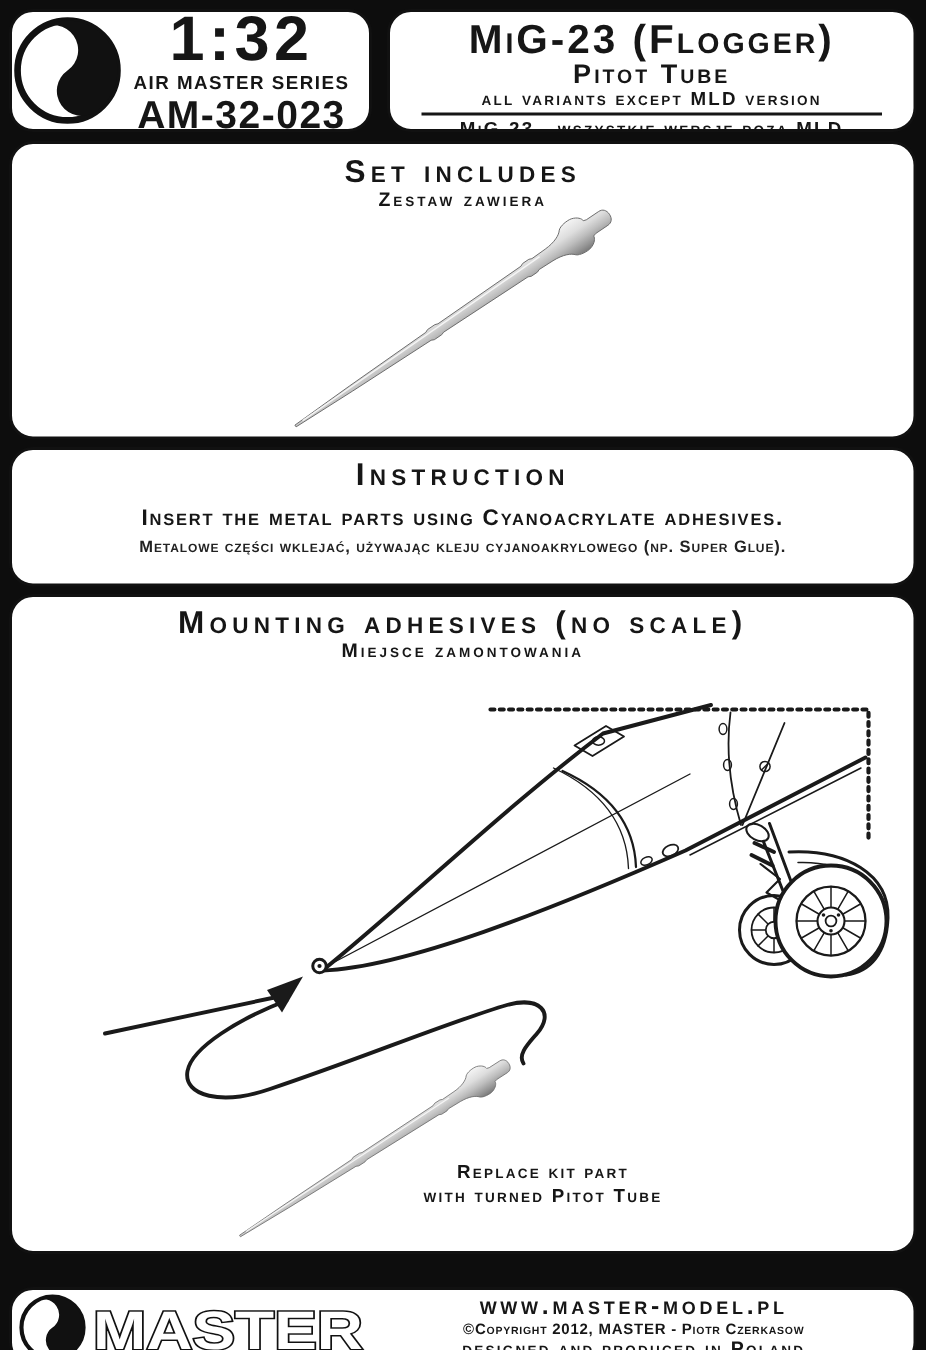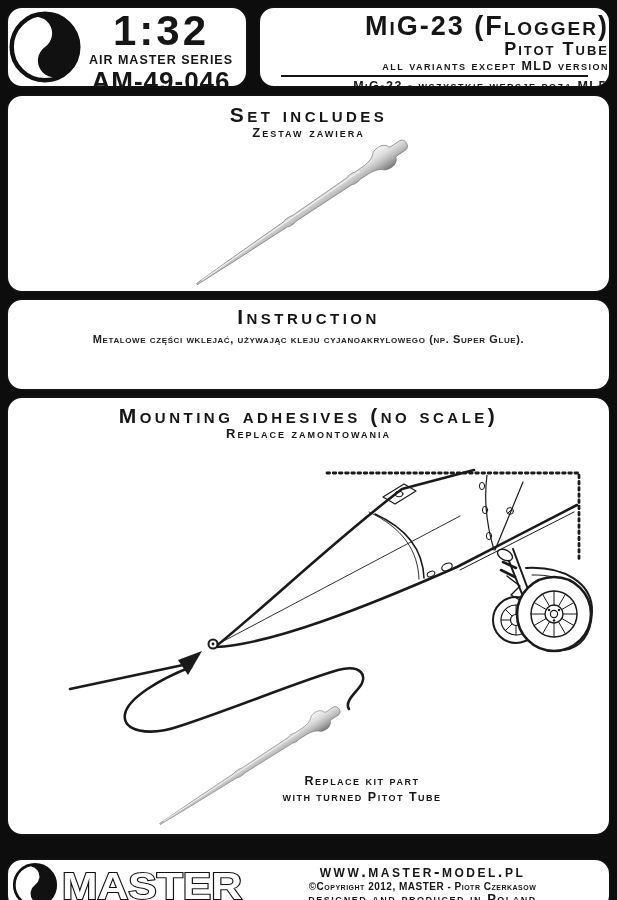--- a/index.html
+++ b/index.html
@@ -10,27 +10,27 @@
     color:#161616;
     -webkit-font-smoothing:antialiased;
   }
   .page{width:617px;height:900px;display:flex;flex-direction:column;box-sizing:border-box;padding:6px;}
   .panel{
     background:#fff;border-radius:16px;position:relative;box-sizing:border-box;
     border:2px solid #111;overflow:hidden;flex:none;
   }
   
   .hdr-row{display:flex;gap:10px;height:82px;flex:none;}
-  .hdr-left{width:242px;display:flex;align-items:flex-start;padding:2px 6px 2px 2px;}
+  .hdr-left{width:242px;display:flex;align-items:center;padding:2px 6px 2px 2px;}
   .hdr-left .logo{flex:none;margin-left:-2px;}
   .hdr-left-text{flex:1;text-align:center;line-height:1;}
   .scale{font-size:42px;font-weight:bold;letter-spacing:3px;}
   .series{font-size:12.5px;font-weight:bold;letter-spacing:1px;margin-top:2px;white-space:nowrap;}
   .code{font-size:26px;font-weight:bold;letter-spacing:1px;margin-top:1px;white-space:nowrap;}
-  .hdr-right{flex:1;text-align:right;padding-top:5px;}
+  .hdr-right{flex:1;text-align:center;padding-top:5px;}
   .kit-title{font-size:27px;font-weight:bold;font-variant:small-caps;letter-spacing:2px;line-height:1;}
   .kit-sub{font-size:18px;font-weight:bold;font-variant:small-caps;letter-spacing:2px;line-height:1.05;}
   .variant{font-size:12.5px;font-weight:bold;font-variant:small-caps;letter-spacing:1.5px;line-height:1.15;}
   .hr-line{border:none;border-top:2.5px solid #161616;width:88%;margin:2px auto 2px auto;}
   
   .h-en{font-size:21px;font-weight:bold;font-variant:small-caps;letter-spacing:3.5px;text-align:center;line-height:1.05;}
   .h-pl{font-size:13px;font-weight:bold;font-variant:small-caps;letter-spacing:2px;text-align:center;line-height:1.1;}
   
   .set-includes{height:199px;margin-top:6px;padding-top:8px;}
   .instruction{height:93px;margin-top:5px;padding-top:6px;}
@@ -87,21 +87,21 @@
 <div class="page">
 
   <div class="hdr-row">
     <section class="panel hdr-left">
       <svg class="logo" width="74" height="74" viewBox="0 0 100 100">
         <use href="#brand-logo"></use>
       </svg>
       <div class="hdr-left-text">
         <div class="scale">1:32</div>
         <div class="series">AIR MASTER SERIES</div>
-        <div class="code">AM-49-046</div>
+        <div class="code">AM-32-023</div>
       </div>
     </section>
     <section class="panel hdr-right">
       <div class="kit-title">MiG-23 (Flogger)</div>
       <div class="kit-sub">Pitot Tube</div>
       <div class="variant">all variants except MLD version</div>
       <hr class="hr-line">
       <div class="variant">MiG-23 - wszystkie wersje poza MLD</div>
     </section>
   </div>
@@ -109,20 +109,21 @@
   <section class="panel set-includes">
     <div class="h-en">Set includes</div>
     <div class="h-pl">Zestaw zawiera</div>
     <svg style="position:absolute;left:0;top:0;" width="605" height="195" viewBox="0 0 605 195">
       <use href="#pitot-shape" transform="translate(189,188) rotate(-34) scale(0.99)"></use>
     </svg>
   </section>
 
   <section class="panel instruction">
     <div class="h-en">Instruction</div>
+    <div class="line-en">Insert the metal parts using Cyanoacrylate adhesives.</div>
     <div class="line-pl">Metalowe części wklejać, używając kleju cyjanoakrylowego (np. Super Glue).</div>
   </section>
 
   <section class="panel mounting">
     <svg class="diagram" viewBox="0 0 605 440">
       <g stroke="#1a1a1a" fill="none" stroke-linecap="round" stroke-linejoin="round">
 
         <path d="M319,75 H571 V161" stroke-width="2.8" stroke-dasharray="2.6 3.6"></path>
 
         <path d="M207,249 C258,208 328,141 394,91 L466,72" stroke-width="2.6"></path>
@@ -170,21 +171,21 @@
         </g>
 
         <path d="M183,269 C152,281 120,300 117,316 C114,333 140,339 172,328 C232,308 292,283 330,272 C352,266 362,277 350,291 C344,298 337,305 341,311" stroke-width="2.6"></path>
         <path d="M62,291 L175,267" stroke-width="2.6"></path>
         <path d="M194,253 L170,262 L180,277 Z" fill="#1a1a1a" stroke="none"></path>
       </g>
 
       <use href="#pitot-shape" transform="translate(152,426) rotate(-32.7) scale(0.835)"></use>
     </svg>
     <div class="h-en" style="position:relative;">Mounting adhesives (no scale)</div>
-    <div class="h-pl" style="position:relative;">Replace zamontowania</div>
+    <div class="h-pl" style="position:relative;">Miejsce zamontowania</div>
     <div class="replace-note">
       <div>Replace kit part</div>
       <div>with turned Pitot Tube</div>
     </div>
   </section>
 
   <section class="panel footer">
     <svg class="logo" width="46" height="46" viewBox="0 0 100 100">
       <use href="#brand-logo"></use>
     </svg>

